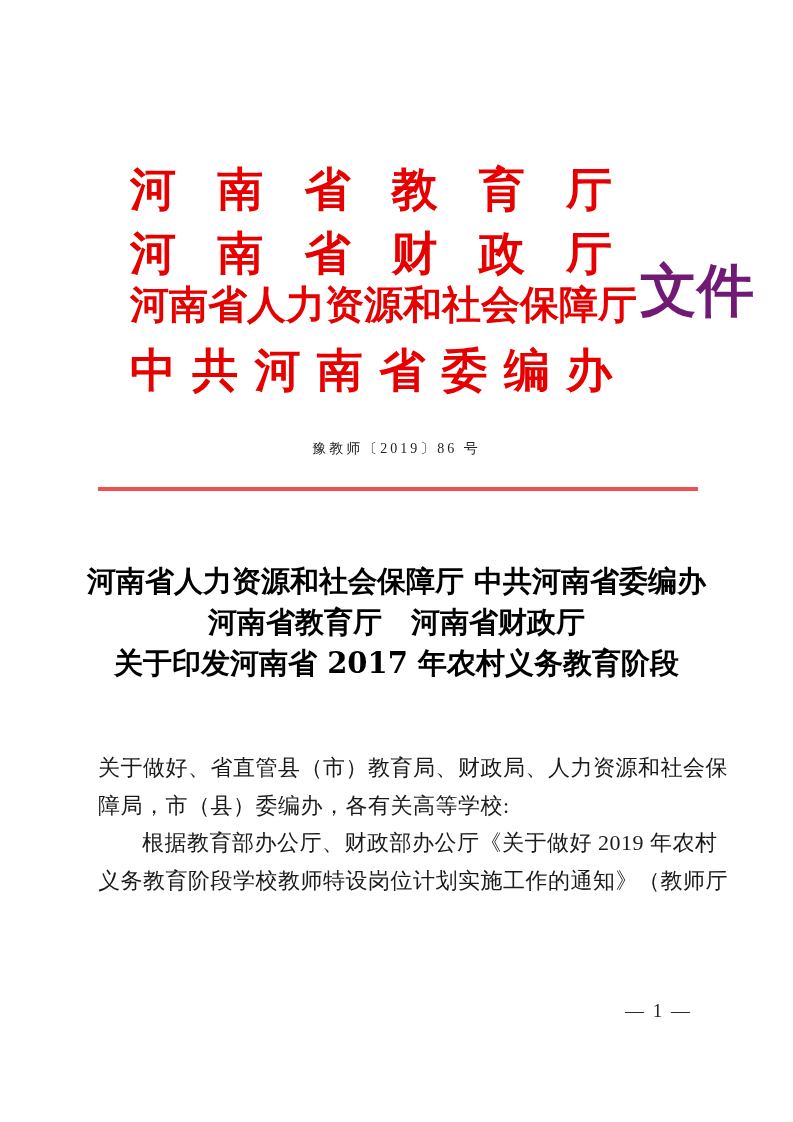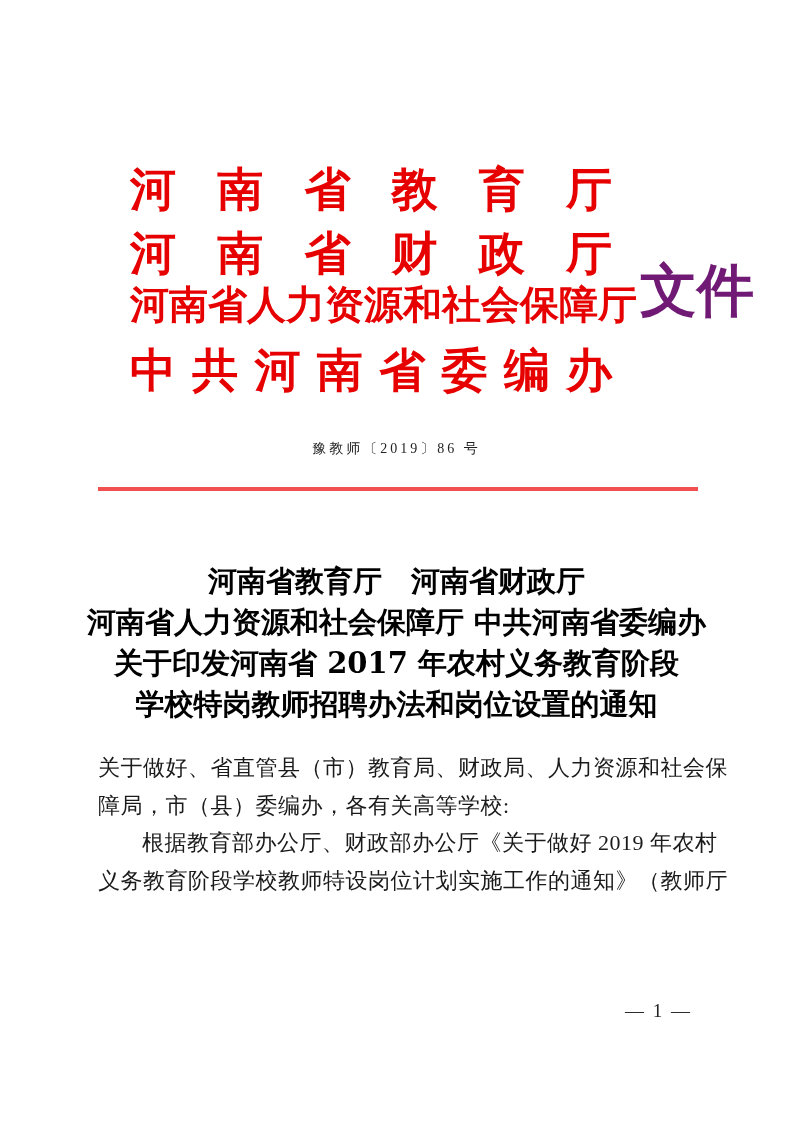--- a/index.html
+++ b/index.html
@@ -135,24 +135,23 @@
         <span>办</span>
       </div>
   </div>
   <div class="doc-label" style="color: #701a75; margin-left: 24px;">文件</div>
 
   <div class="doc-number">豫教师〔2019〕86 号</div>
 
   <div class="red-rule" style="background: rgb(240, 80, 80);"></div>
 
   <div class="title-block">
+    <div class="title-line">河南省人力资源和社会保障厅 中共河南省委编办</div>
     <div class="title-line">河南省教育厅　河南省财政厅</div>
-    <div class="title-line">河南省人力资源和社会保障厅 中共河南省委编办</div>
     <div class="title-line">关于印发河南省 2017 年农村义务教育阶段</div>
-    <div class="title-line">学校特岗教师招聘办法和岗位设置的通知</div>
   </div>
 
   <div class="body-block" style="color: rgb(26, 26, 26);">
     <div class="body-line">关于做好、省直管县（市）教育局、财政局、人力资源和社会保</div>
     <div class="body-line">障局，市（县）委编办，各有关高等学校:</div>
     <div class="body-line indent">根据教育部办公厅、财政部办公厅《关于做好 2019 年农村</div>
     <div class="body-line">义务教育阶段学校教师特设岗位计划实施工作的通知》（教师厅</div>
   </div>
 
   <div class="page-number">— 1 —</div>

